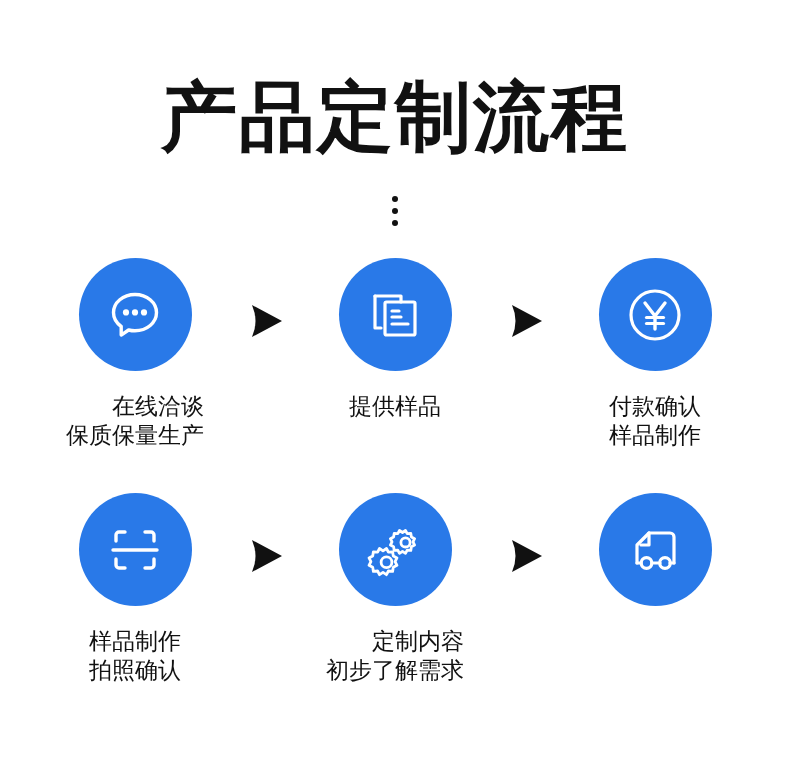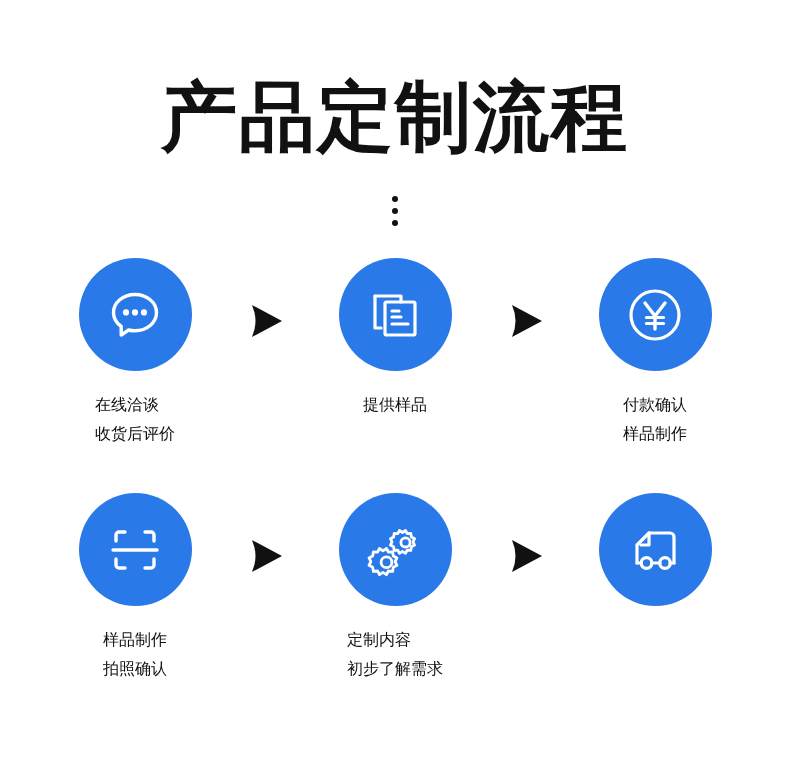--- a/index.html
+++ b/index.html
@@ -93,25 +93,25 @@
     display: flex;
     align-items: center;
     justify-content: center;
   }
   .step-circle svg {
     display: block;
   }
 
   .step-label {
     margin-top: 21px;
-    text-align: left;
+    text-align: right;
     color: #111111;
-    font-size: 16px;
+    font-size: 23px;
     line-height: 29px;
-    font-family: Liberation Mono, monospace;
+    font-family: Liberation Sans, sans-serif;
     white-space: nowrap;
   }
   .step-label .line2 {
     display: block;
   }
 
   .arrow-glyph {
     display: block;
   }
 </style>
@@ -140,21 +140,21 @@
             <svg width="68" height="68" viewBox="0 0 68 68" fill="none">
               <path d="M34 13.5c-11.9 0-21.5 8.1-21.5 18.1 0 5.6 3 10.6 7.7 13.9v8.6l7.4-5.1c2 .5 4.2.8 6.4.8 11.9 0 21.5-8.1 21.5-18.2S45.9 13.5 34 13.5z" stroke="#ffffff" stroke-width="3.4" stroke-linejoin="round" fill="none"></path>
               <circle cx="25" cy="31.4" r="3.1" fill="#ffffff"></circle>
               <circle cx="34" cy="31.4" r="3.1" fill="#ffffff"></circle>
               <circle cx="43" cy="31.4" r="3.1" fill="#ffffff"></circle>
             </svg>
           </span>
         </div>
         <div class="step-label">
           <span>在线洽谈</span>
-          <span class="line2">收货后评价</span>
+          <span class="line2">保质保量生产</span>
         </div>
       </div>
 
       <div class="arrow-cell">
         <span class="arrow-glyph">
           <svg width="46" height="46" viewBox="0 0 46 46" fill="none">
             <path d="M10 7 L40 23 L10 39 Q17 23 10 7 Z" fill="#111111"></path>
           </svg>
         </span>
       </div>

